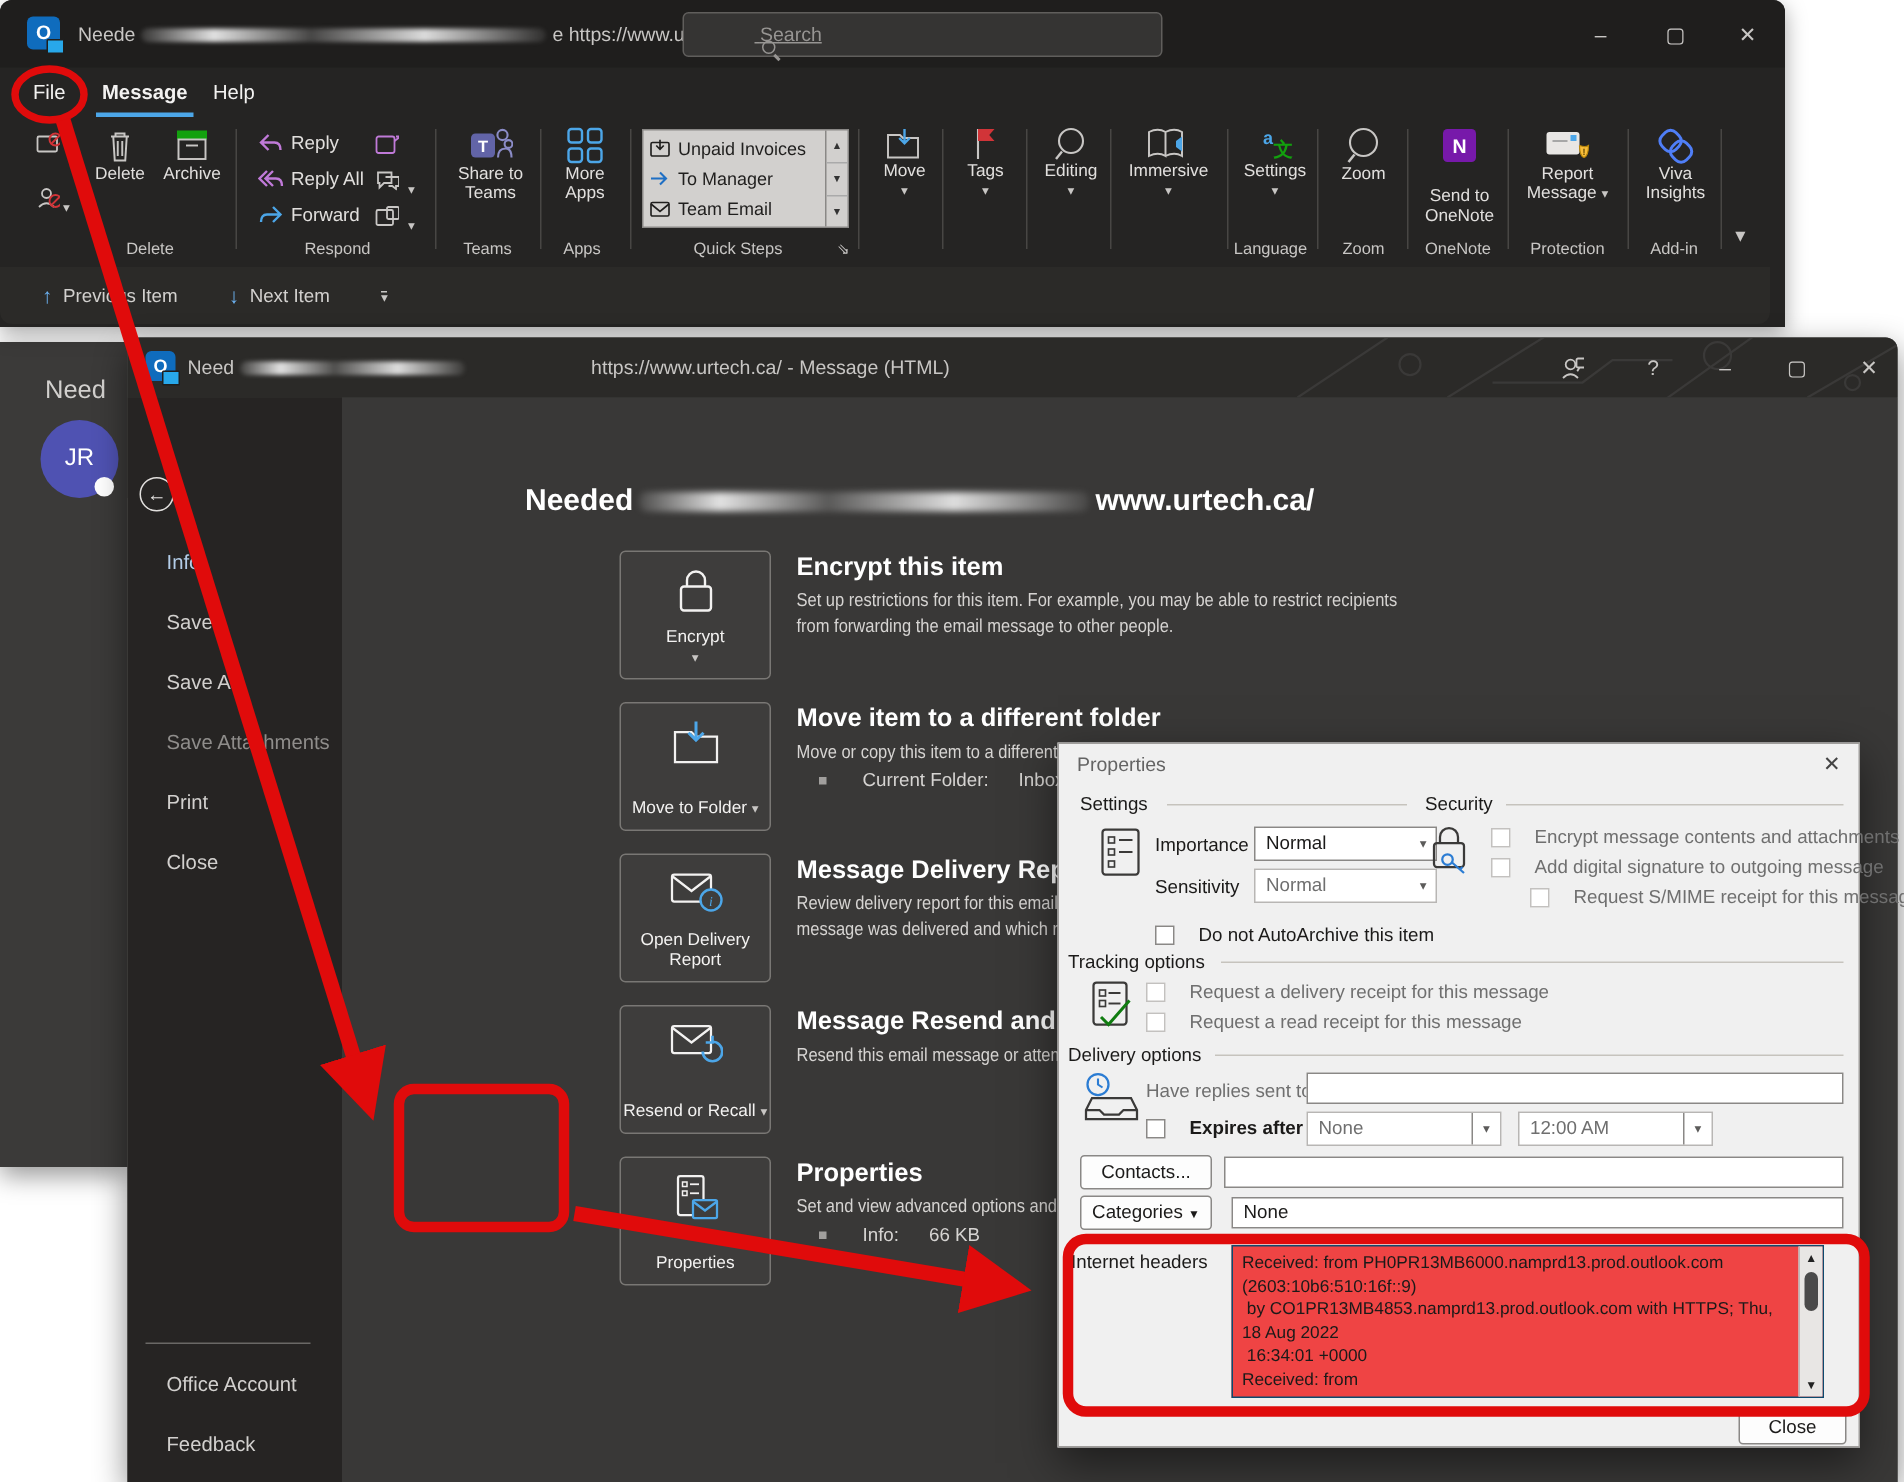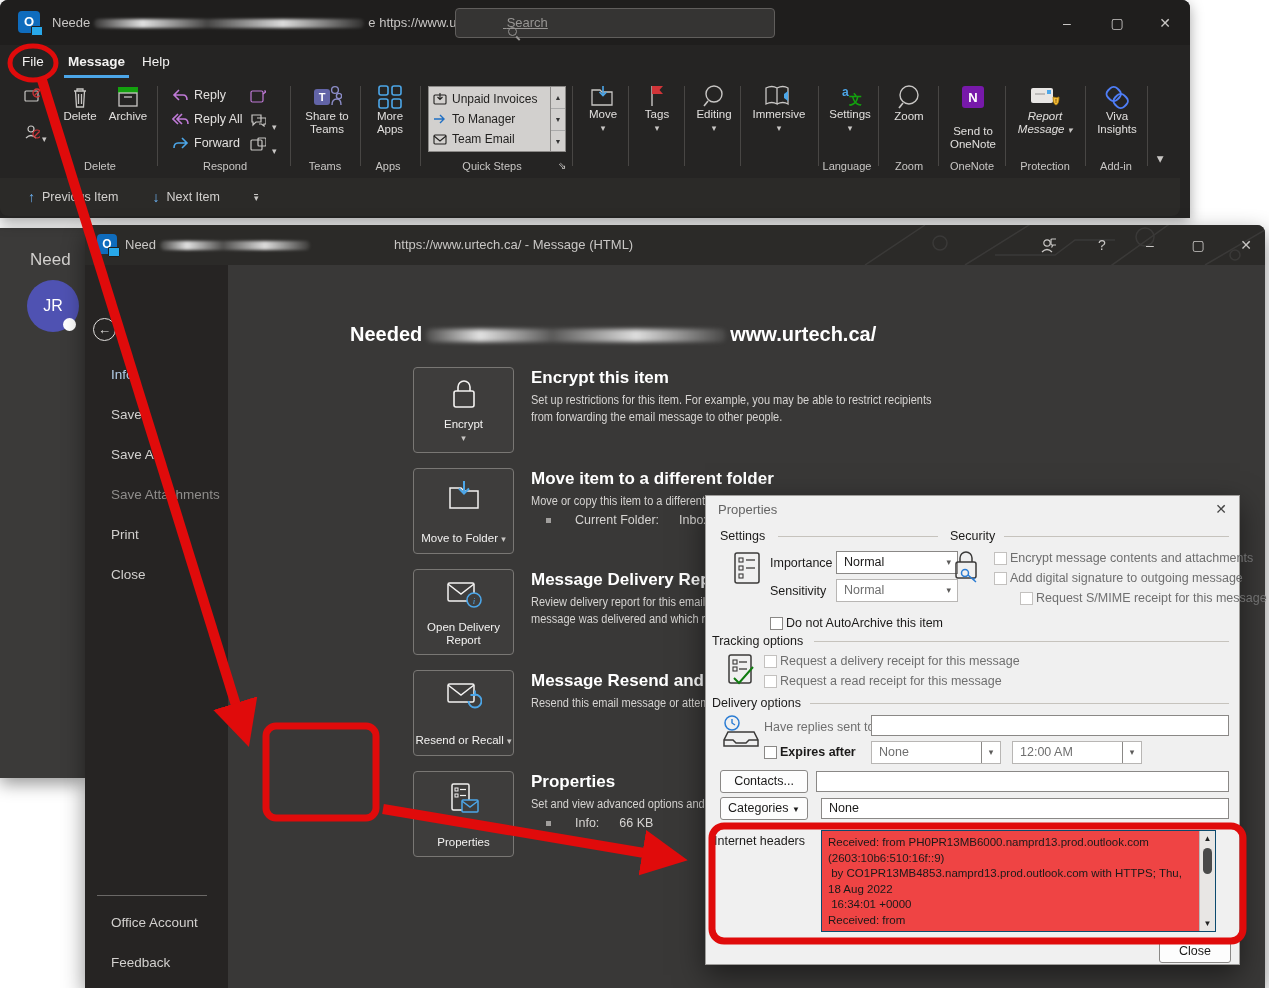--- a/index.html
+++ b/index.html
@@ -65,21 +65,21 @@
   .sec-desc { position:absolute; left:303px; color:#d6d4d2; font-size:12.5px; line-height:17px; white-space:pre; transform:scaleX(.88); transform-origin:left; }
   .sec-bullet { position:absolute; left:318px; color:#d6d4d2; font-size:12.5px; display:flex; gap:14px; align-items:center; }
   .sec-bullet::before { content:""; width:5px; height:5px; background:#a19f9d; display:inline-block; margin-right:10px; }
   .sec-bullet .bv { margin-left:6px; }
   
   #dialog { left:705px; top:495px; width:535px; height:470px; background:#f0f0f0; border:1px solid #9f9d9b; box-shadow:0 10px 28px rgba(0,0,0,.5); font-size:12.5px; color:#1b1a19; }
   #dlg-title { position:absolute; left:12px; top:6px; color:#646464; font-size:13px; }
   #dlg-close { position:absolute; right:12px; top:5px; color:#444; font-size:14px; }
   .grp-line { position:absolute; height:1px; background:#c6c3bd; }
   .grp-name { position:absolute; font-size:12.5px; color:#1b1a19; background:#f0f0f0; }
-  .cb { position:absolute; display:flex; align-items:flex-start; gap:3px; white-space:nowrap; }
+  .cb { position:absolute; display:flex; align-items:flex-start; gap:16px; white-space:nowrap; }
   .cb .box { width:13px; height:13px; background:#fff; border:1px solid #8a8886; flex:none; margin-top:1px; }
   .cb.dis { color:#6f6f6f; }
   .cb.dis .box { border-color:#c3c1bf; }
   .combo { position:absolute; background:#fff; border:1px solid #8a8886; height:23px; line-height:21px; padding-left:7px; white-space:nowrap; }
   .combo .arrow { position:absolute; right:6px; top:0; color:#5c5b5a; font-size:9px; }
   .combo.boxed .arrow { right:0; width:19px; height:21px; border-left:1px solid #8a8886; text-align:center; line-height:21px; }
   .combo.dis { color:#6f6f6f; border-color:#b8b6b4; }
   .field { position:absolute; background:#fff; border:1px solid #8a8886; height:21px; line-height:19px; padding-left:7px; }
   .dlg-btn { position:absolute; background:#fdfdfd; border:1px solid #8a8886; border-radius:3px; text-align:center; font-size:12.5px; color:#1b1a19; }
   #headers-box { position:absolute; left:115px; top:334px; width:395px; height:102px; background:#ef4444; border:1px solid #0c4a6e; }
@@ -303,21 +303,21 @@
     </div>
     <div class="vsep" style="left:1005px;"></div>
     <div class="rbtn" style="left:1009px;width:72px;">
       <svg width="30" height="26" style="margin:0 auto">
           <rect x="1" y="4" width="22" height="15" rx="2" fill="#e8e6e4"></rect>
           <line x1="5" y1="10" x2="15" y2="10" stroke="#a0a0a0" stroke-width="1.2"></line>
           <rect x="17" y="6" width="4" height="4" fill="#4ca6e8"></rect>
           <path d="M23 13 q4 1.5 6 0 q0 7 -3 8 q-3 -1 -3 -8" fill="#f8bd3a" stroke="#b8860b" stroke-width=".8"></path>
           <text x="26" y="19" font-size="6" font-weight="bold" text-anchor="middle" fill="#5c4400" font-family="Liberation Sans, sans-serif">!</text>
         </svg>
-      <div style="width:66px;margin:0 auto;font-style:italic;"><span>Report Message</span> <span class="chev"></span></div>
+      <div style="width:66px;margin:0 auto;"><span>Report Message</span> <span class="chev"></span></div>
     </div>
     <div class="vsep" style="left:1085px;"></div>
     <div class="rbtn" style="left:1088px;width:58px;">
       <svg width="28" height="26" style="margin:0 auto">
           <rect x="4" y="3" width="13" height="13" rx="5" transform="rotate(45 10 10)" fill="none" stroke="#4f7ef7" stroke-width="2"></rect>
           <rect x="11" y="10" width="13" height="13" rx="5" transform="rotate(45 17 17)" fill="none" stroke="#4f7ef7" stroke-width="2"></rect>
         </svg>
       <div style="width:50px;margin:0 auto;">Viva Insights</div>
     </div>
     <div class="vsep" style="left:1147px;"></div>

